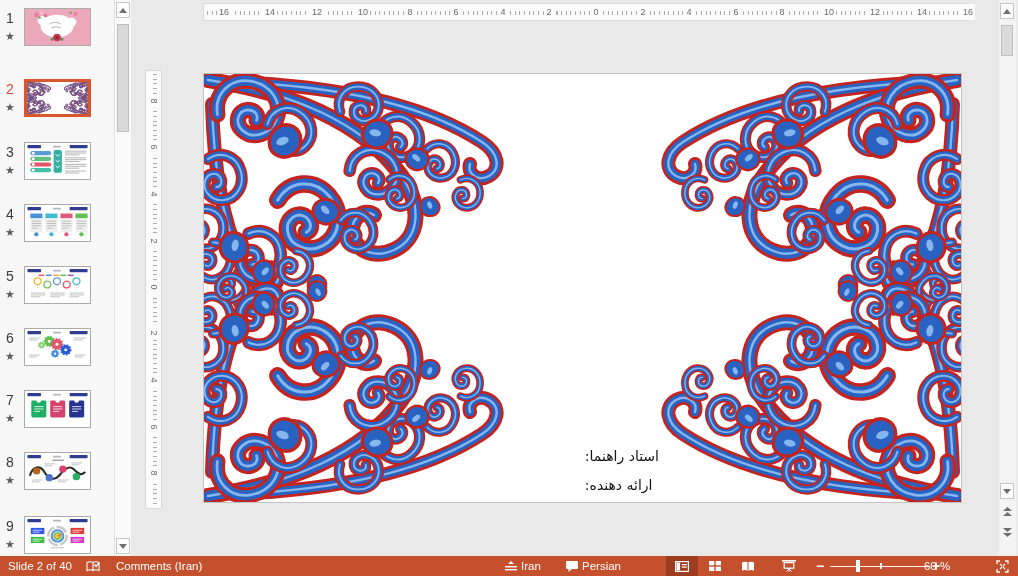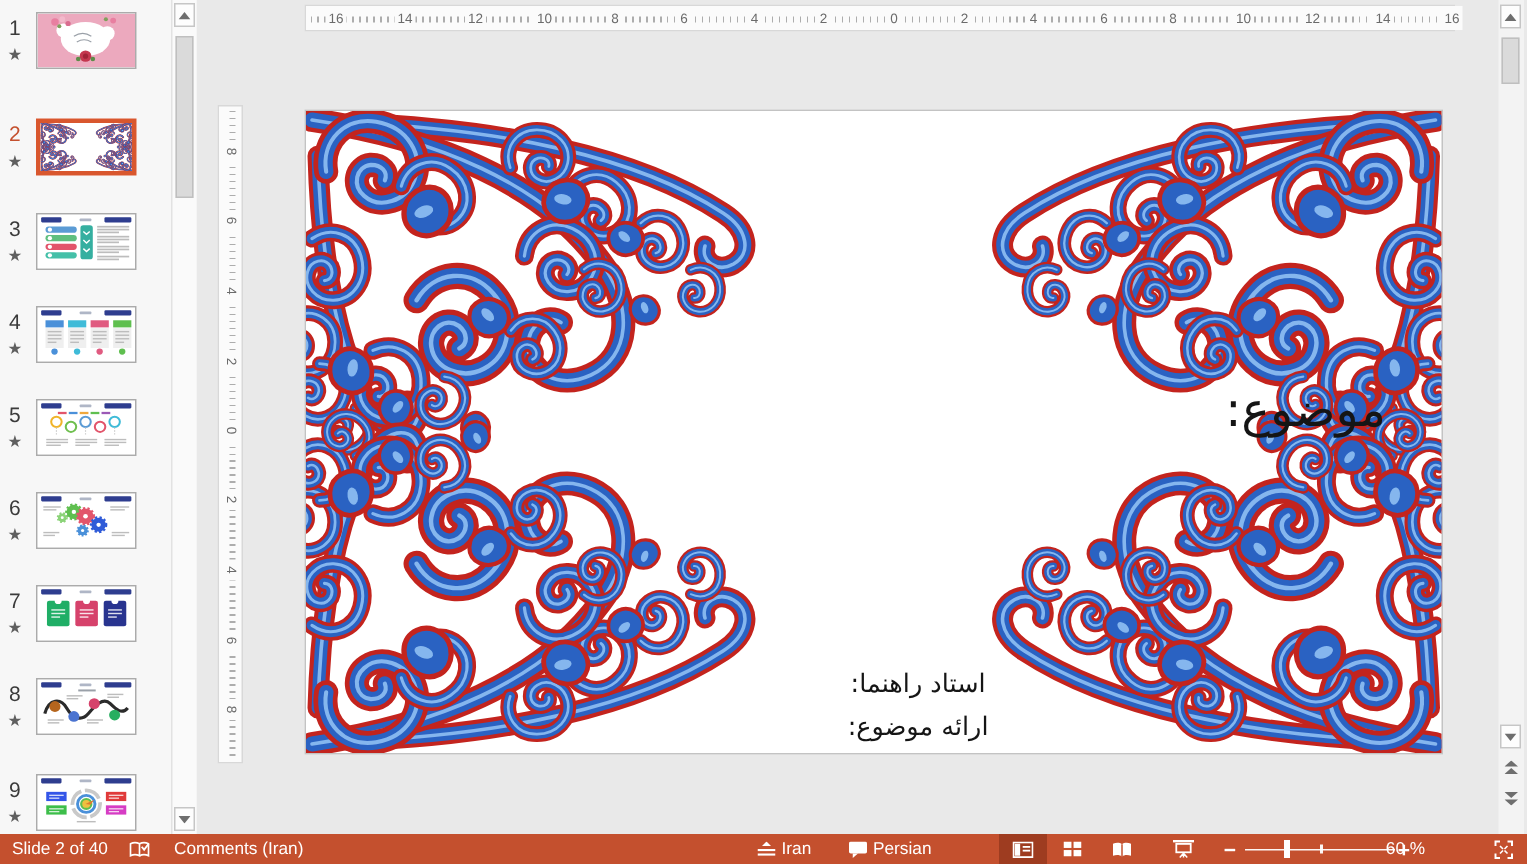--- a/index.html
+++ b/index.html
@@ -39,21 +39,21 @@
     border:1px solid #C3C3C3;box-sizing:content-box;}
   .ornament{position:absolute;left:0;top:0;pointer-events:none;}
   .oO{stroke:#C3241E;stroke-width:14;fill:none;stroke-linecap:round;}
   .oB{stroke:#2A62C2;stroke-width:8.5;fill:none;stroke-linecap:round;}
   .oO2{stroke:#C3241E;stroke-width:16;fill:none;stroke-linecap:round;}
   .oB2{stroke:#2A62C2;stroke-width:10;fill:none;stroke-linecap:round;}
   .oH{stroke:#85B6EE;stroke-width:2.4;fill:none;stroke-linecap:round;}
   .lO{fill:#2A62C2;stroke:#C3241E;stroke-width:3.5;}
   .rtl{direction:rtl;font-family:"DejaVu Sans",sans-serif;color:#151515;}
   .slide-title{position:absolute;top:180px;right:37px;font-size:32px;}
-  .slide-sub{position:absolute;right:302px;top:368px;font-size:17px;line-height:29px;text-align:center;}
+  .slide-sub{position:absolute;right:302px;top:368px;font-size:14px;line-height:29px;text-align:left;}
 
   
   .v-scroll{position:absolute;left:999px;top:0;width:17px;height:556px;background:#F3F3F3;}
 
   
   .status-bar{position:absolute;left:0;bottom:0;width:1018px;height:20px;background:#C4502E;
     color:#fff;font-size:11.5px;}
   .sb{position:absolute;top:0;height:20px;line-height:20px;display:flex;align-items:center;gap:4px;white-space:nowrap;}
   .sb svg{display:block;}
   .sb-btn{justify-content:center;}
@@ -456,24 +456,23 @@
   <span class="vnum" style="top:262px">2</span>
   <span class="vnum" style="top:309px">4</span>
   <span class="vnum" style="top:356px">6</span>
   <span class="vnum" style="top:402px">8</span>
 </div>
 
 <div class="slide">
   <svg class="ornament" viewBox="0 0 757 428" width="757" height="428">
     <use href="#fourC"></use>
   </svg>
-  <div class="slide-title rtl">موضوع:</div>
   <div class="slide-sub rtl">
     <div>استاد راهنما:</div>
-    <div>ارائه موضوع:</div>
+    <div>ارائه دهنده:</div>
   </div>
 </div>
 
 <div class="v-scroll">
   <div class="sbtn" style="top:3px">
     <svg width="8" height="5">
           <path d="M4,0 L8,5 H0 Z" fill="#6E6E6E"></path>
         </svg>
   </div>
   <div class="sthumb" style="top:25px;height:31px"></div>

